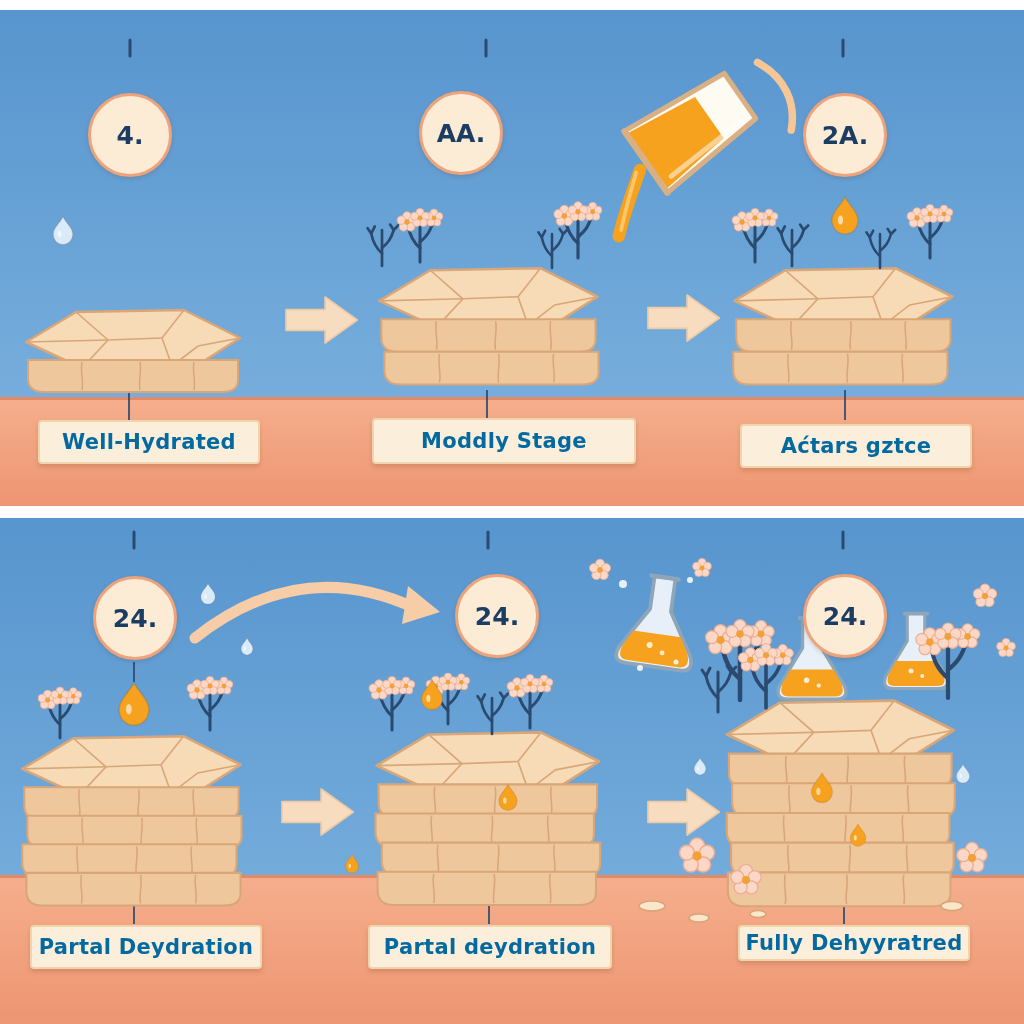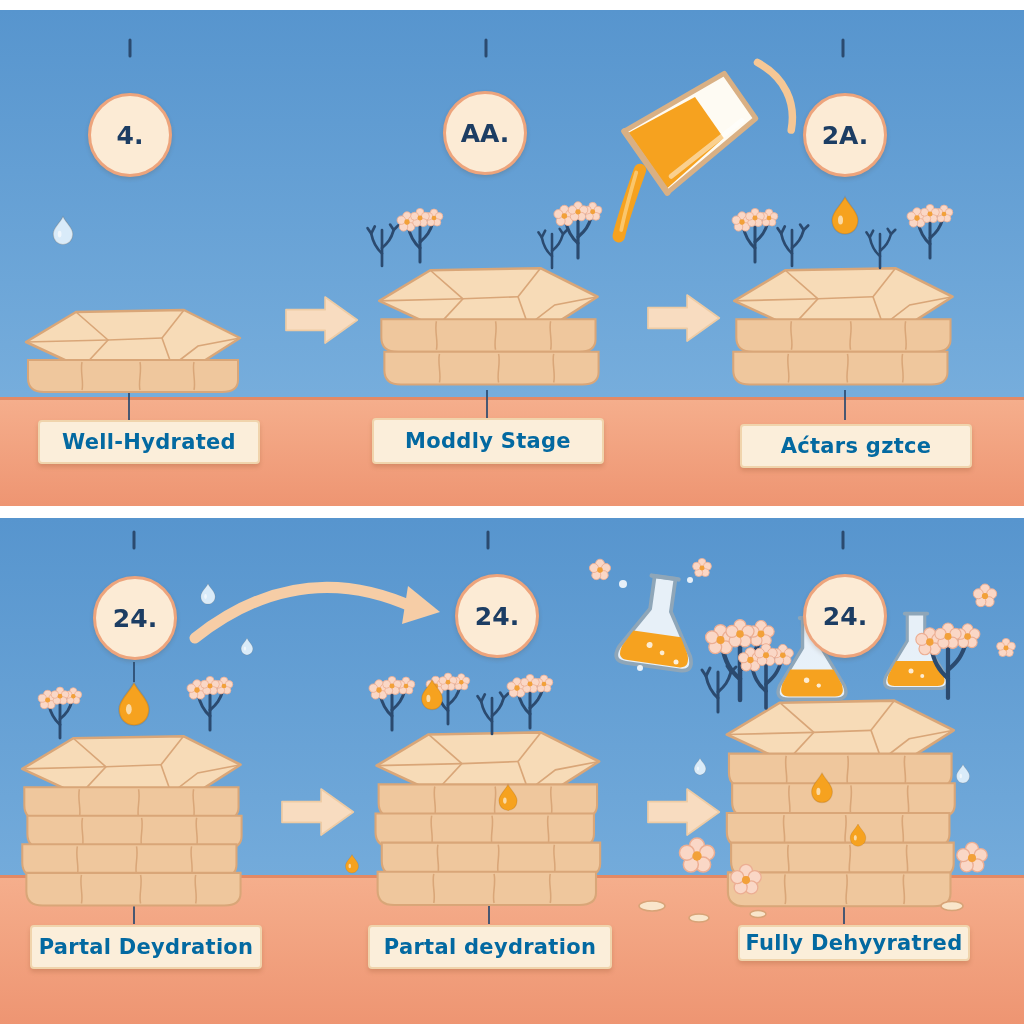--- a/index.html
+++ b/index.html
@@ -234,26 +234,26 @@
 
     <g fill="#F9E6CB" stroke="#D8A377" stroke-width="1.5">
       <ellipse cx="652" cy="906" rx="13" ry="5"></ellipse>
       <ellipse cx="699" cy="918" rx="10" ry="4"></ellipse>
       <ellipse cx="758" cy="914" rx="8" ry="3.5"></ellipse>
       <ellipse cx="952" cy="906" rx="11" ry="4.5"></ellipse>
     </g>
   </svg>
 
   <div class="stage" style="left:88px;top:93px">4.</div>
-  <div class="stage" style="left:443px;top:91px">AA.</div>
+  <div class="stage" style="left:419px;top:91px">AA.</div>
   <div class="stage" style="left:803px;top:93px">2A.</div>
   <div class="stage" style="left:93px;top:576px">24.</div>
   <div class="stage" style="left:455px;top:574px">24.</div>
   <div class="stage" style="left:803px;top:574px">24.</div>
 
   <div class="label" style="left:38px;top:420px;width:222px;height:44px">Well-Hydrated</div>
-  <div class="label" style="left:372px;top:418px;width:232px;height:46px">Moddly Stage</div>
+  <div class="label" style="left:372px;top:418px;width:264px;height:46px">Moddly Stage</div>
   <div class="label" style="left:740px;top:424px;width:232px;height:44px">Aćtars gztce</div>
   <div class="label" style="left:30px;top:925px;width:232px;height:44px">Partal Deydration</div>
   <div class="label" style="left:368px;top:925px;width:244px;height:44px">Partal deydration</div>
   <div class="label" style="left:738px;top:925px;width:232px;height:36px">Fully Dehyyratred</div>
 
 </div>
 
 </body></html>

